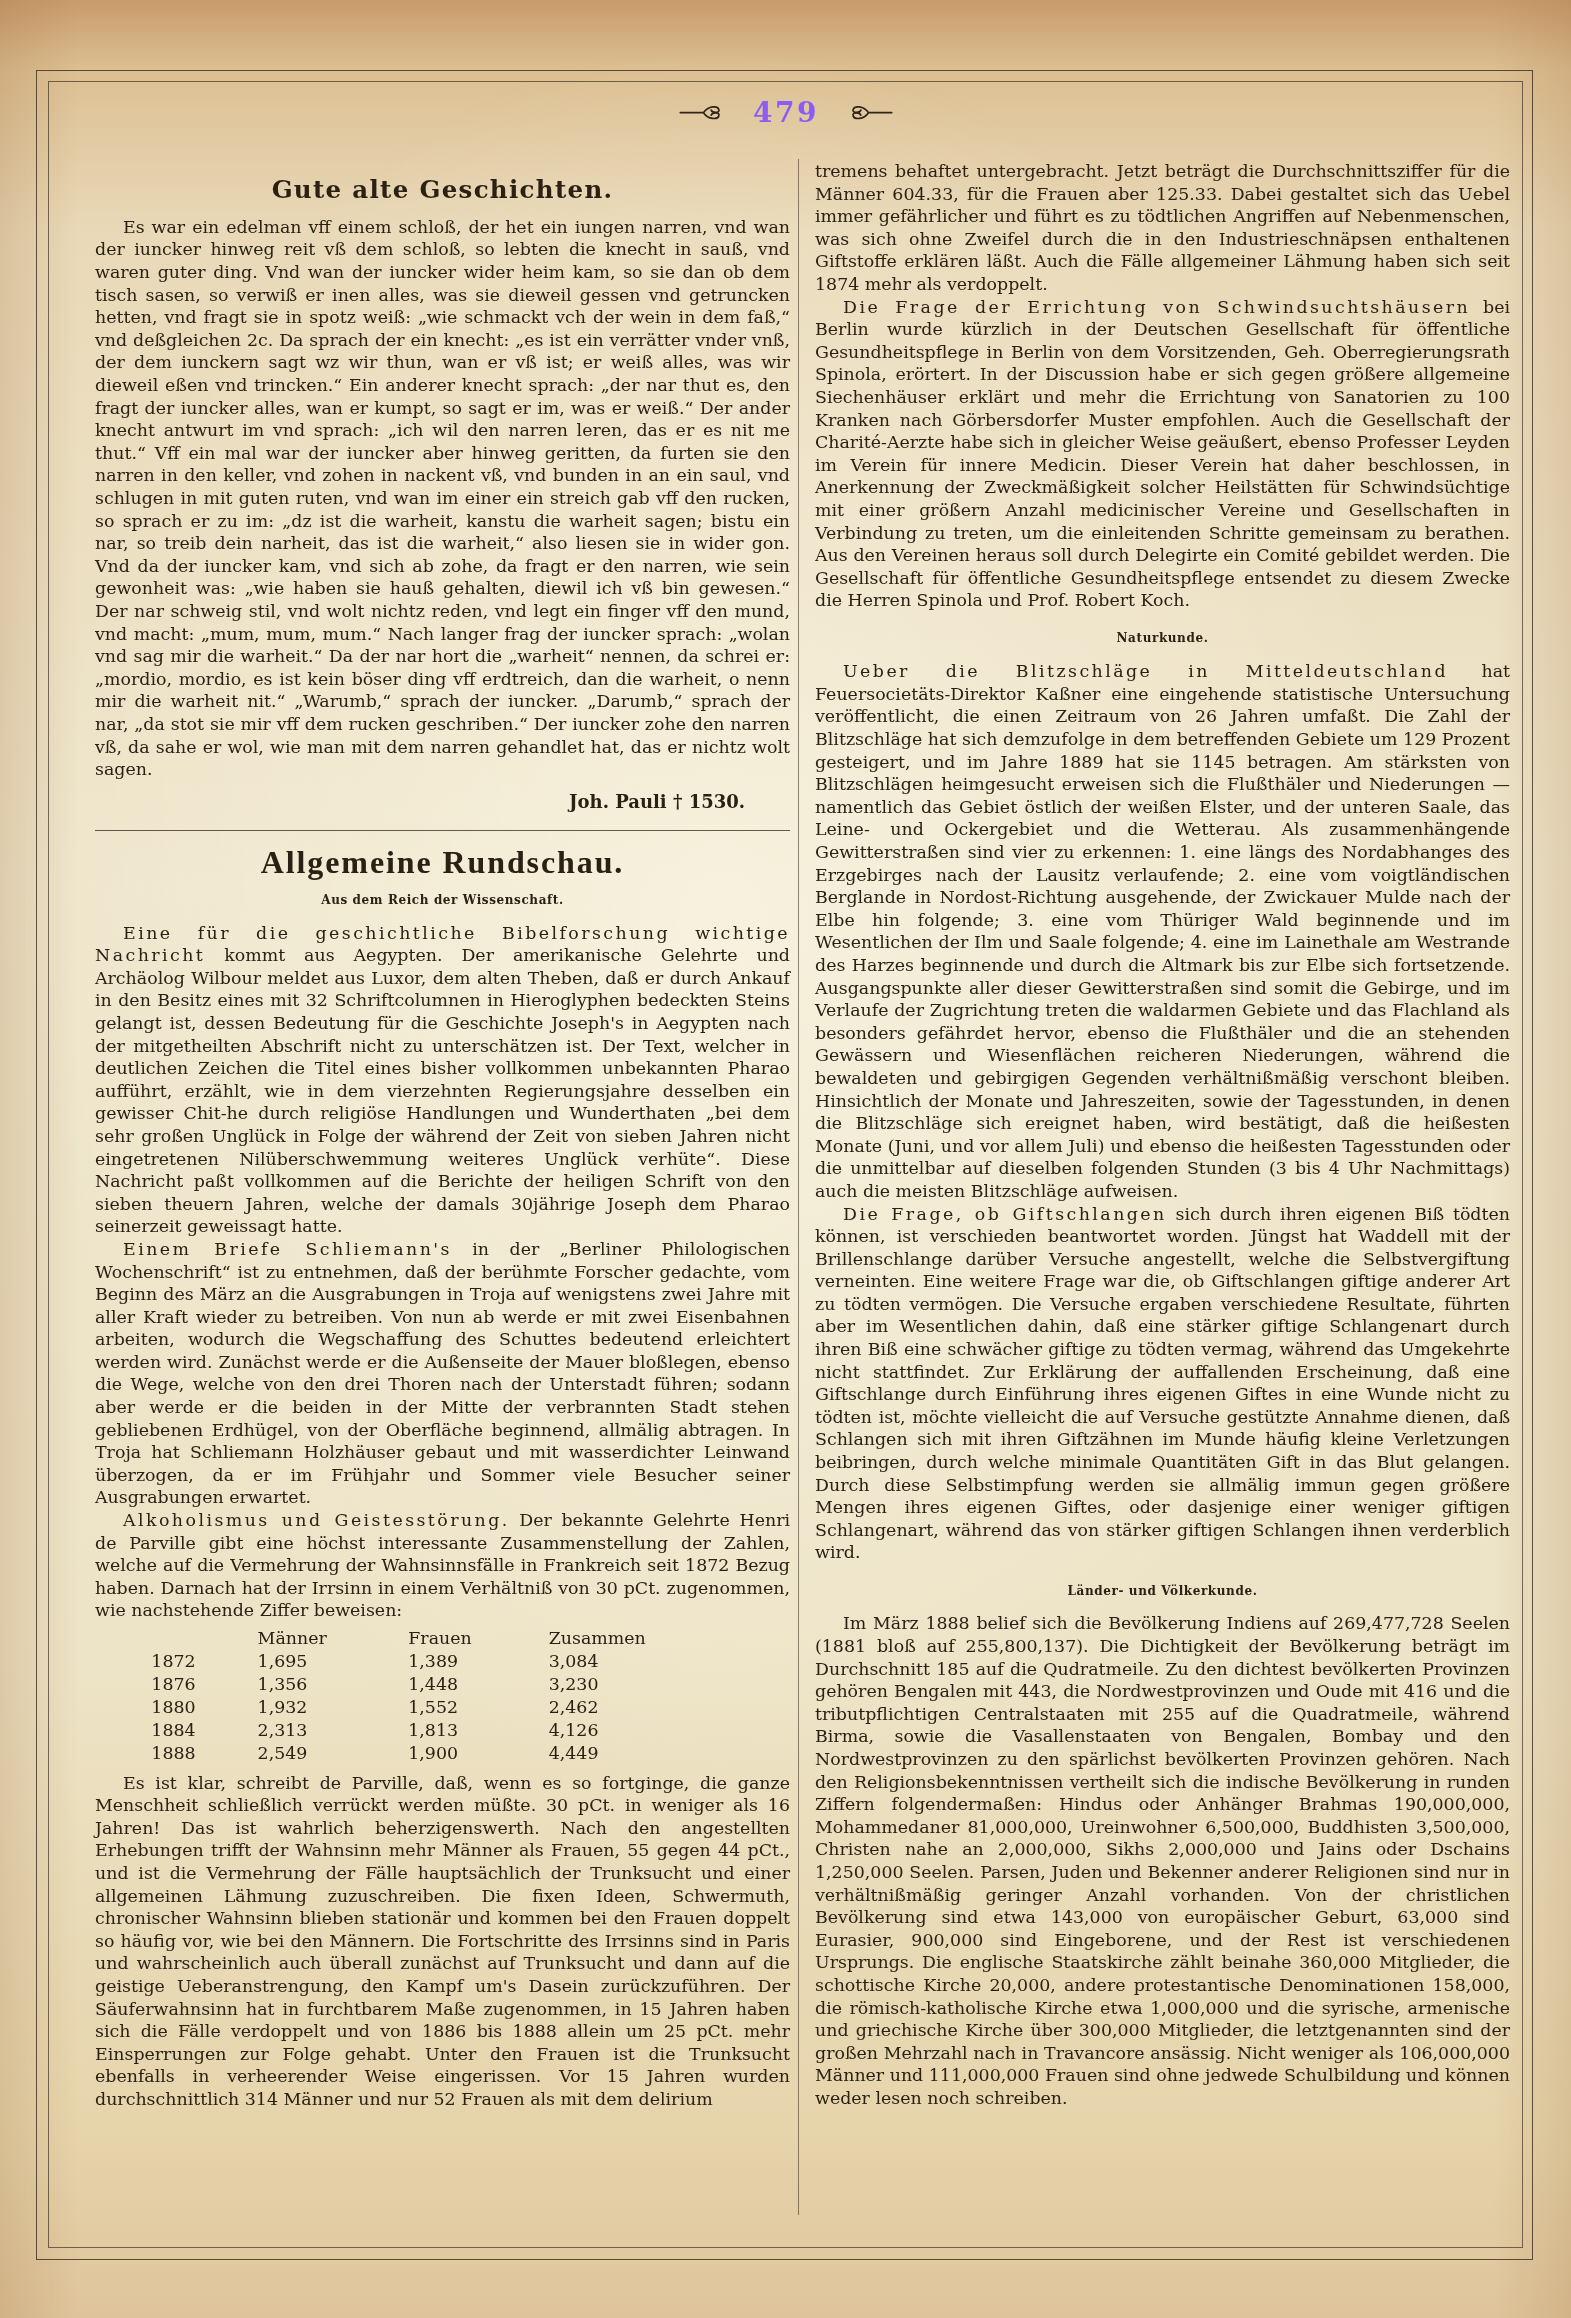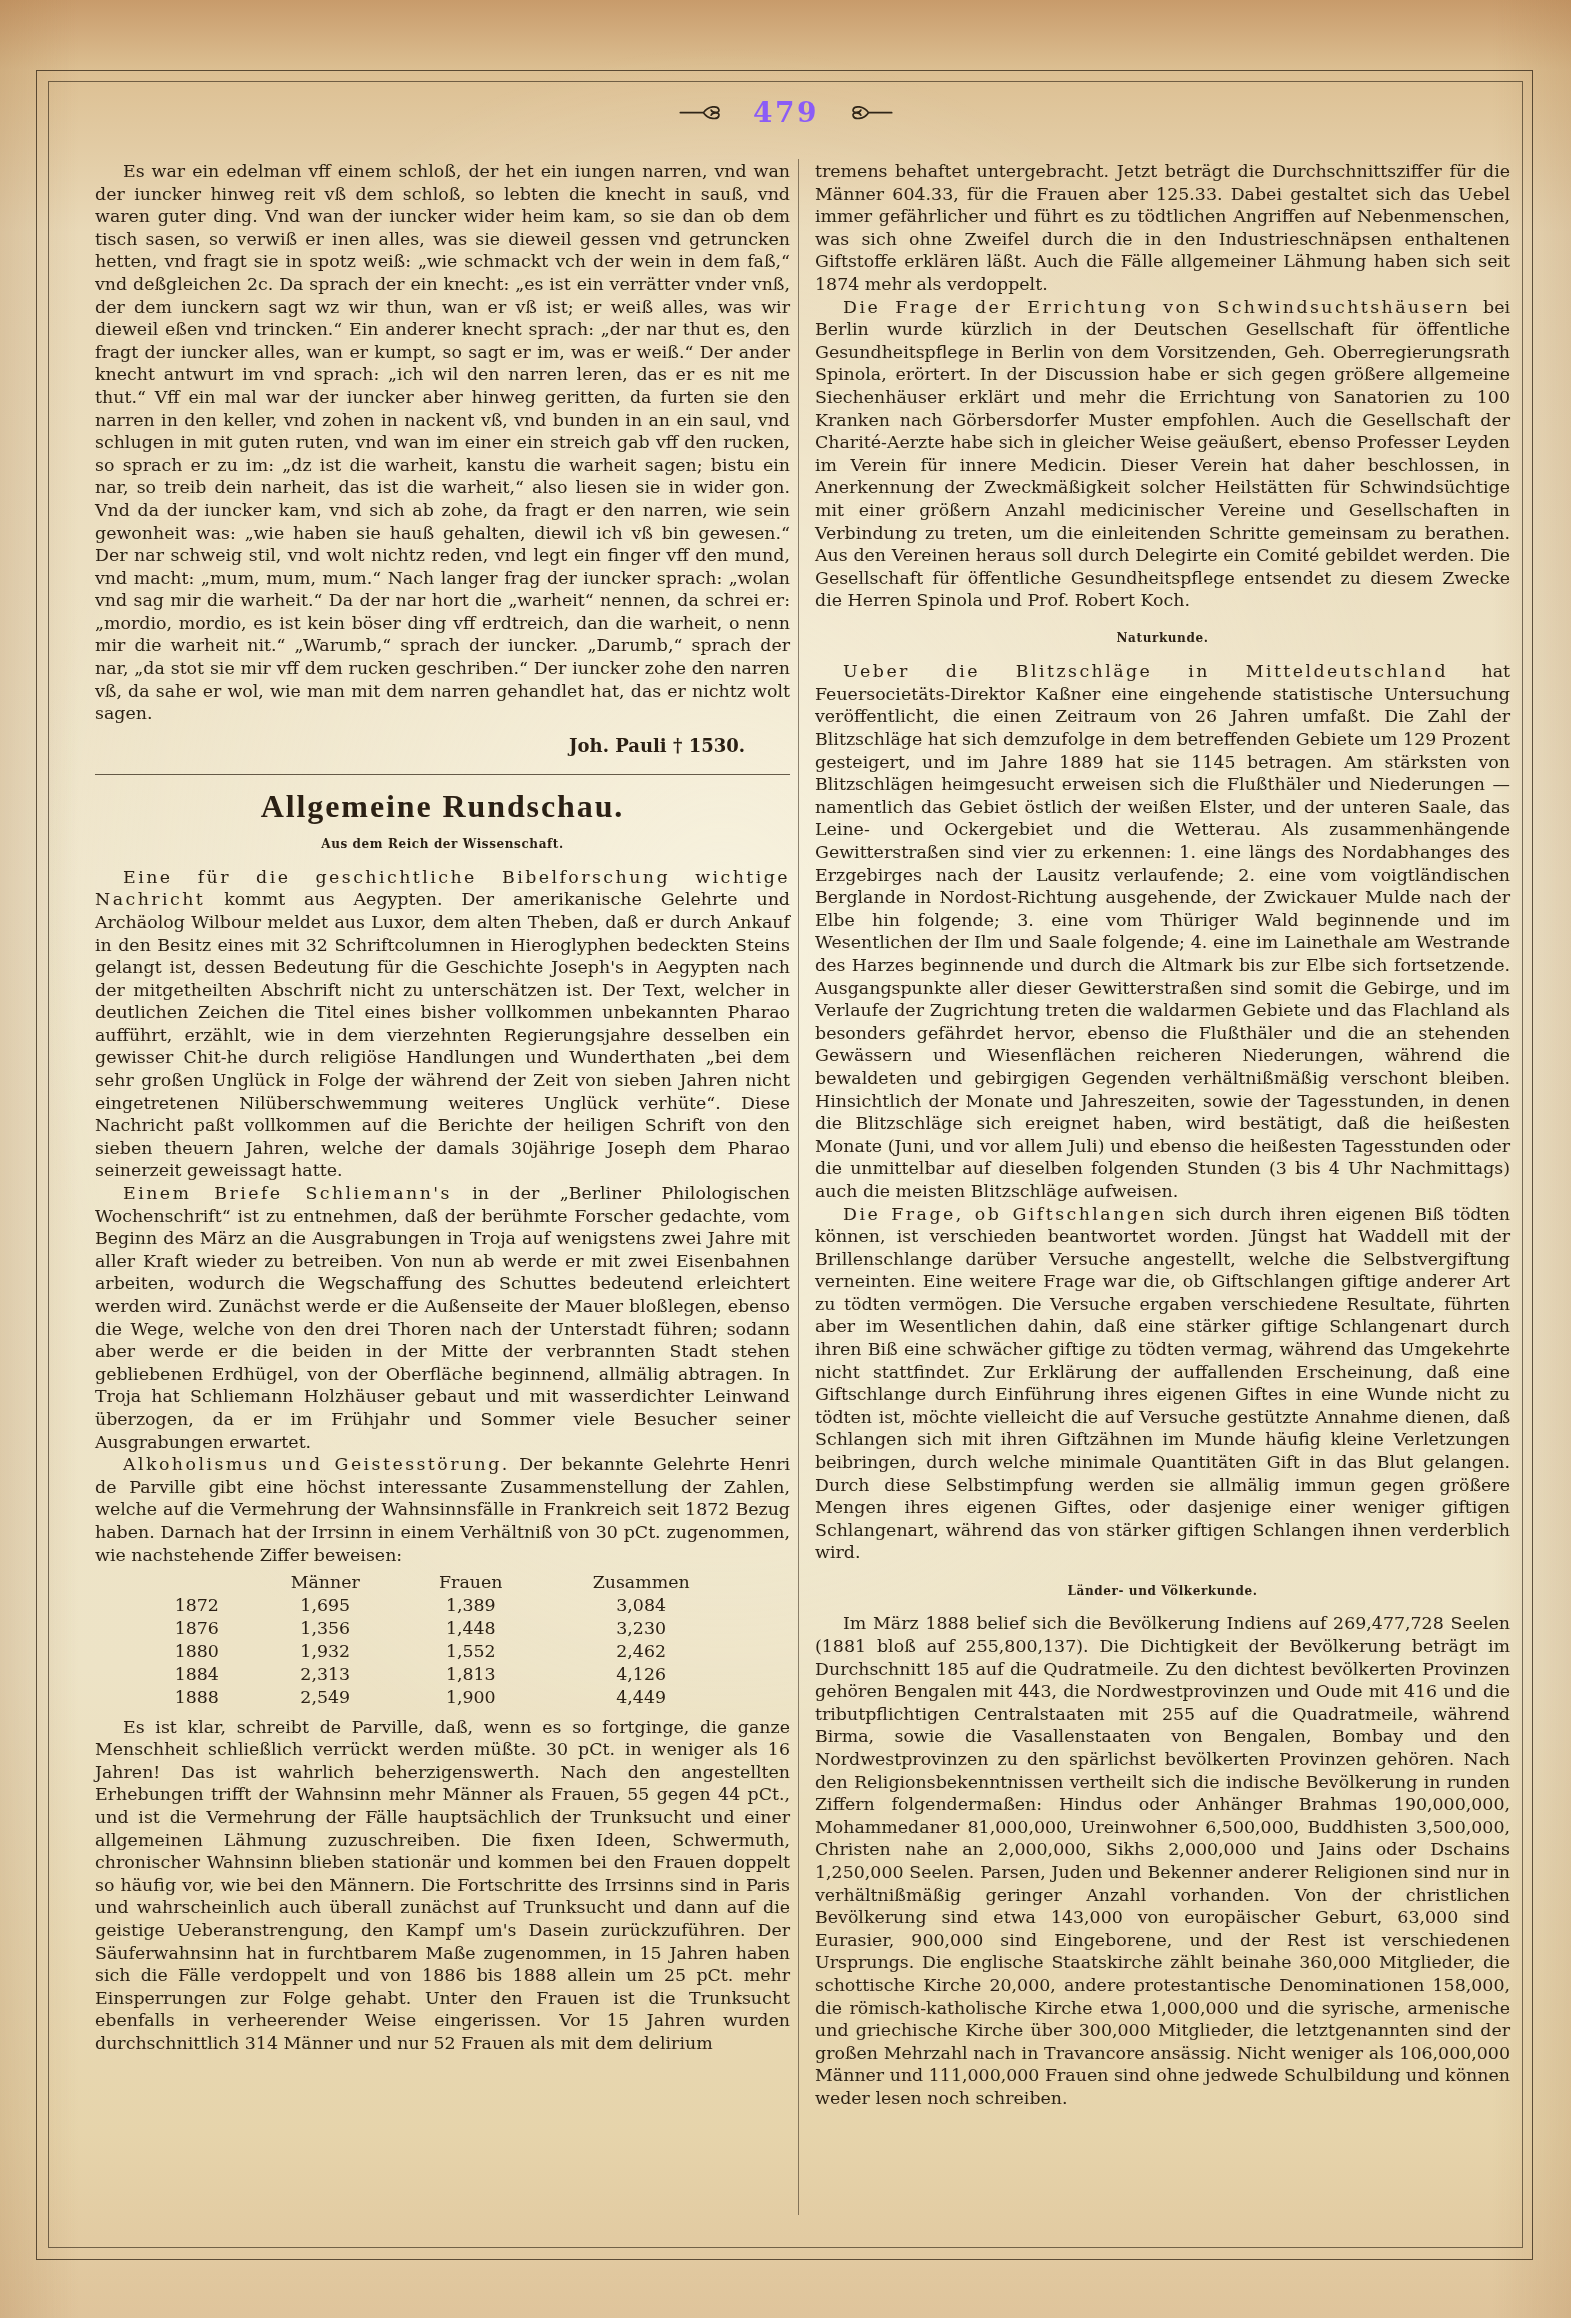--- a/index.html
+++ b/index.html
@@ -57,21 +57,21 @@
   }
   .section-rule{
     border:none;border-top:1.3px solid rgba(52,40,24,0.75);
     margin:17px 0 2.6px;width:100%;
   }
   .stat-table{
     width:86%;margin:5.2px auto 6.4px;border-collapse:collapse;
     font-size:17.4px;line-height:23px;
   }
   .stat-table th,.stat-table td{
-    padding:0 7.7px;text-align:center;font-weight:normal;
+    padding:0 7.7px;text-align:left;font-weight:normal;
   }
 </style>
 </head>
 <body>
 
 <div class="frame-outer"></div>
 <div class="frame-inner"></div>
 
 <div class="page-number-row">
   <span><svg width="45" height="19.3" viewBox="0 0 70 30">
@@ -79,20 +79,21 @@
       </svg></span>
   <span class="num">479</span>
   <span style="display:inline-block;transform:scaleX(-1);"><svg width="45" height="19.3" viewBox="0 0 70 30">
         <path d="M2 15 H38 M38 15 C46 4,60 4,62 10 C64 16,52 16,50 11 M38 15 C46 26,60 26,62 20 C64 14,52 14,50 19" stroke="#2f2518" stroke-width="2.6" fill="none" stroke-linecap="round"></path>
       </svg></span>
 </div>
 
 <div class="column-divider"></div>
 
 <div class="col col-left">
+  <h2 class="story-title">Gute alte Geschichten.</h2>
   <p class="ind">Es war ein edelman vff einem schloß, der het ein iungen narren, vnd wan der iuncker hinweg reit vß dem schloß, so lebten die knecht in sauß, vnd waren guter ding. Vnd wan der iuncker wider heim kam, so sie dan ob dem tisch sasen, so verwiß er inen alles, was sie dieweil gessen vnd getruncken hetten, vnd fragt sie in spotz weiß: „wie schmackt vch der wein in dem faß,“ vnd deßgleichen 2c. Da sprach der ein knecht: „es ist ein verrätter vnder vnß, der dem iunckern sagt wz wir thun, wan er vß ist; er weiß alles, was wir dieweil eßen vnd trincken.“ Ein anderer knecht sprach: „der nar thut es, den fragt der iuncker alles, wan er kumpt, so sagt er im, was er weiß.“ Der ander knecht antwurt im vnd sprach: „ich wil den narren leren, das er es nit me thut.“ Vff ein mal war der iuncker aber hinweg geritten, da furten sie den narren in den keller, vnd zohen in nackent vß, vnd bunden in an ein saul, vnd schlugen in mit guten ruten, vnd wan im einer ein streich gab vff den rucken, so sprach er zu im: „dz ist die warheit, kanstu die warheit sagen; bistu ein nar, so treib dein narheit, das ist die warheit,“ also liesen sie in wider gon. Vnd da der iuncker kam, vnd sich ab zohe, da fragt er den narren, wie sein gewonheit was: „wie haben sie hauß gehalten, diewil ich vß bin gewesen.“ Der nar schweig stil, vnd wolt nichtz reden, vnd legt ein finger vff den mund, vnd macht: „mum, mum, mum.“ Nach langer frag der iuncker sprach: „wolan vnd sag mir die warheit.“ Da der nar hort die „warheit“ nennen, da schrei er: „mordio, mordio, es ist kein böser ding vff erdtreich, dan die warheit, o nenn mir die warheit nit.“ „Warumb,“ sprach der iuncker. „Darumb,“ sprach der nar, „da stot sie mir vff dem rucken geschriben.“ Der iuncker zohe den narren vß, da sahe er wol, wie man mit dem narren gehandlet hat, das er nichtz wolt sagen.</p>
   <div class="signature">Joh. Pauli † 1530.</div>
 
   <hr class="section-rule">
 
   <h1 class="rundschau-title">Allgemeine Rundschau.</h1>
   <h3 class="subhead">Aus dem Reich der Wissenschaft.</h3>
 
   <p class="ind"><span class="gesperrt">Eine für die geschichtliche Bibelforschung wichtige Nachricht</span> <span>kommt aus Aegypten. Der amerikanische Gelehrte und Archäolog Wilbour meldet aus Luxor, dem alten Theben, daß er durch Ankauf in den Besitz eines mit 32 Schriftcolumnen in Hieroglyphen bedeckten Steins gelangt ist, dessen Bedeutung für die Geschichte Joseph's in Aegypten nach der mitgetheilten Abschrift nicht zu unterschätzen ist. Der Text, welcher in deutlichen Zeichen die Titel eines bisher vollkommen unbekannten Pharao aufführt, erzählt, wie in dem vierzehnten Regierungsjahre desselben ein gewisser Chit-he durch religiöse Handlungen und Wunderthaten „bei dem sehr großen Unglück in Folge der während der Zeit von sieben Jahren nicht eingetretenen Nilüberschwemmung weiteres Unglück verhüte“. Diese Nachricht paßt vollkommen auf die Berichte der heiligen Schrift von den sieben theuern Jahren, welche der damals 30jährige Joseph dem Pharao seinerzeit geweissagt hatte.</span></p>
 

